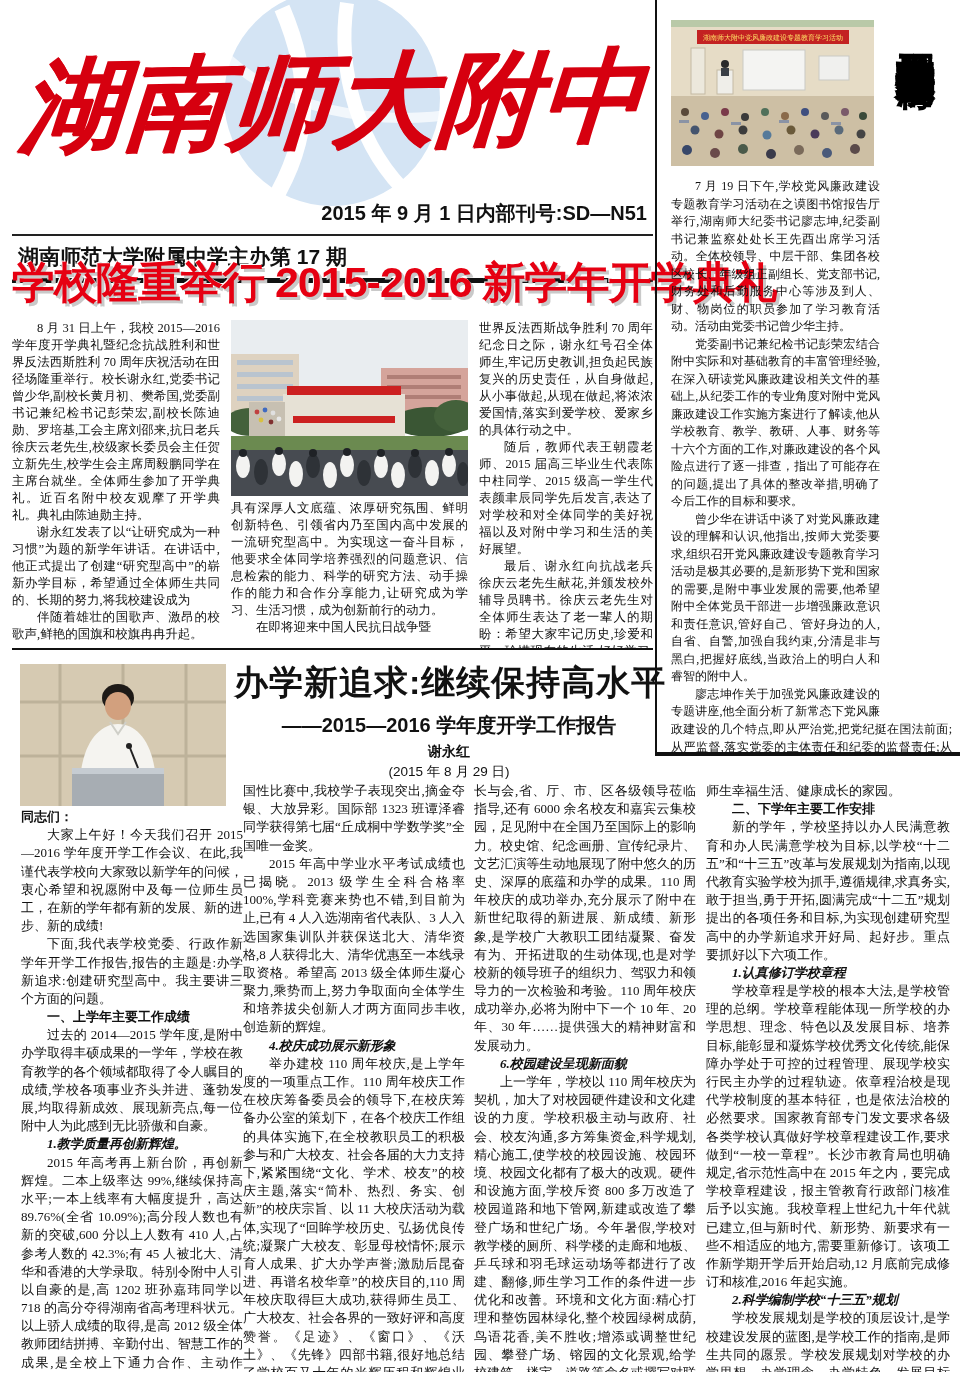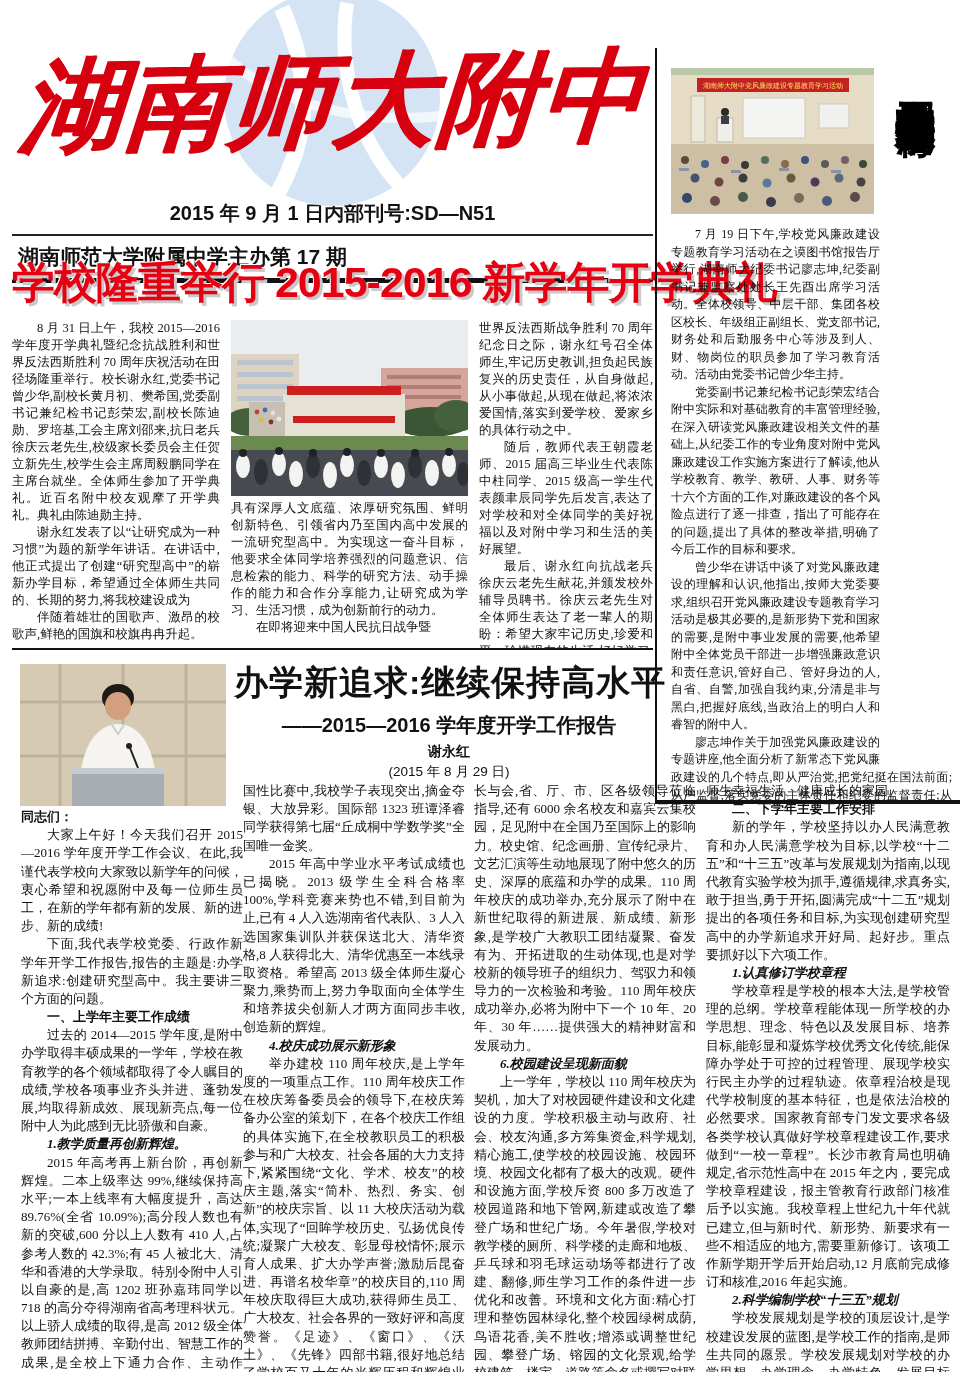--- a/index.html
+++ b/index.html
@@ -7,21 +7,21 @@
         font-family:"Liberation Serif","DejaVu Serif",serif;color:#111;overflow:hidden;}
 
   
   .masthead{position:absolute;left:12px;top:8px;width:641px;}
   .brand-wrap{position:relative;height:188px;display:flex;align-items:center;justify-content:center;}
   .watermark{position:absolute;left:150px;top:-10px;z-index:0;}
   .brand{position:relative;z-index:1;font-size:102px;line-height:1;font-weight:900;
          color:#d6000f;font-style:italic;letter-spacing:2px;
          transform:skewX(-5deg) rotate(-1deg);white-space:nowrap;
          text-shadow:1px 1px 0 #d6000f;}
-  .mast-row1{display:flex;justify-content:center;align-items:flex-end;
+  .mast-row1{display:flex;justify-content:flex-end;align-items:flex-end;
              font-weight:bold;font-size:20px;padding:4px 6px 7px 6px;border-bottom:2px solid #222;
              font-family:"Liberation Sans",sans-serif;}
   .mast-row2{display:flex;align-items:center;
              font-weight:bold;font-size:21px;padding:7px 6px;border-bottom:5px solid #111;
              font-family:"Liberation Sans",sans-serif;}
 
   
   .headline{position:absolute;left:12px;top:254px;width:641px;text-align:center;
             font-family:"Liberation Sans",sans-serif;font-weight:900;font-size:43px;
             letter-spacing:-1px;color:#e60012;white-space:nowrap;
@@ -39,21 +39,21 @@
 
   .para{margin:0;text-indent:2em;}
   .para.cont{text-indent:0;}
   .para.bold{font-weight:bold;text-indent:2em;font-family:"Liberation Sans",sans-serif;}
   .para.salutation{font-weight:bold;text-indent:0;font-family:"Liberation Sans",sans-serif;}
   .para.kai{font-weight:bold;font-style:italic;text-indent:2em;}
 
   
   .right-box{position:absolute;left:655px;top:0;width:305px;height:756px;box-sizing:border-box;
              border-left:2px solid #111;border-bottom:4px solid #111;
-             padding:20px 8px 16px 14px;overflow:hidden;margin-top:48px;}
+             padding:20px 8px 16px 14px;overflow:hidden;}
   .vt-float{float:right;width:72px;height:696px;display:flex;justify-content:center;}
   .vertical-title{writing-mode:vertical-rl;font-family:"Liberation Sans",sans-serif;
                   font-weight:900;font-size:40px;line-height:1;letter-spacing:1px;color:#000;}
   .meeting-wrap{margin-right:10px;margin-bottom:8px;}
   .rb-text{font-size:12px;line-height:1.46;text-align:justify;}
 
   
   .article2{position:absolute;left:12px;top:658px;width:938px;height:720px;}
   .a2-photo{position:absolute;left:8px;top:6px;}
   .a2-head{position:absolute;left:222px;top:2px;width:430px;text-align:center;}

